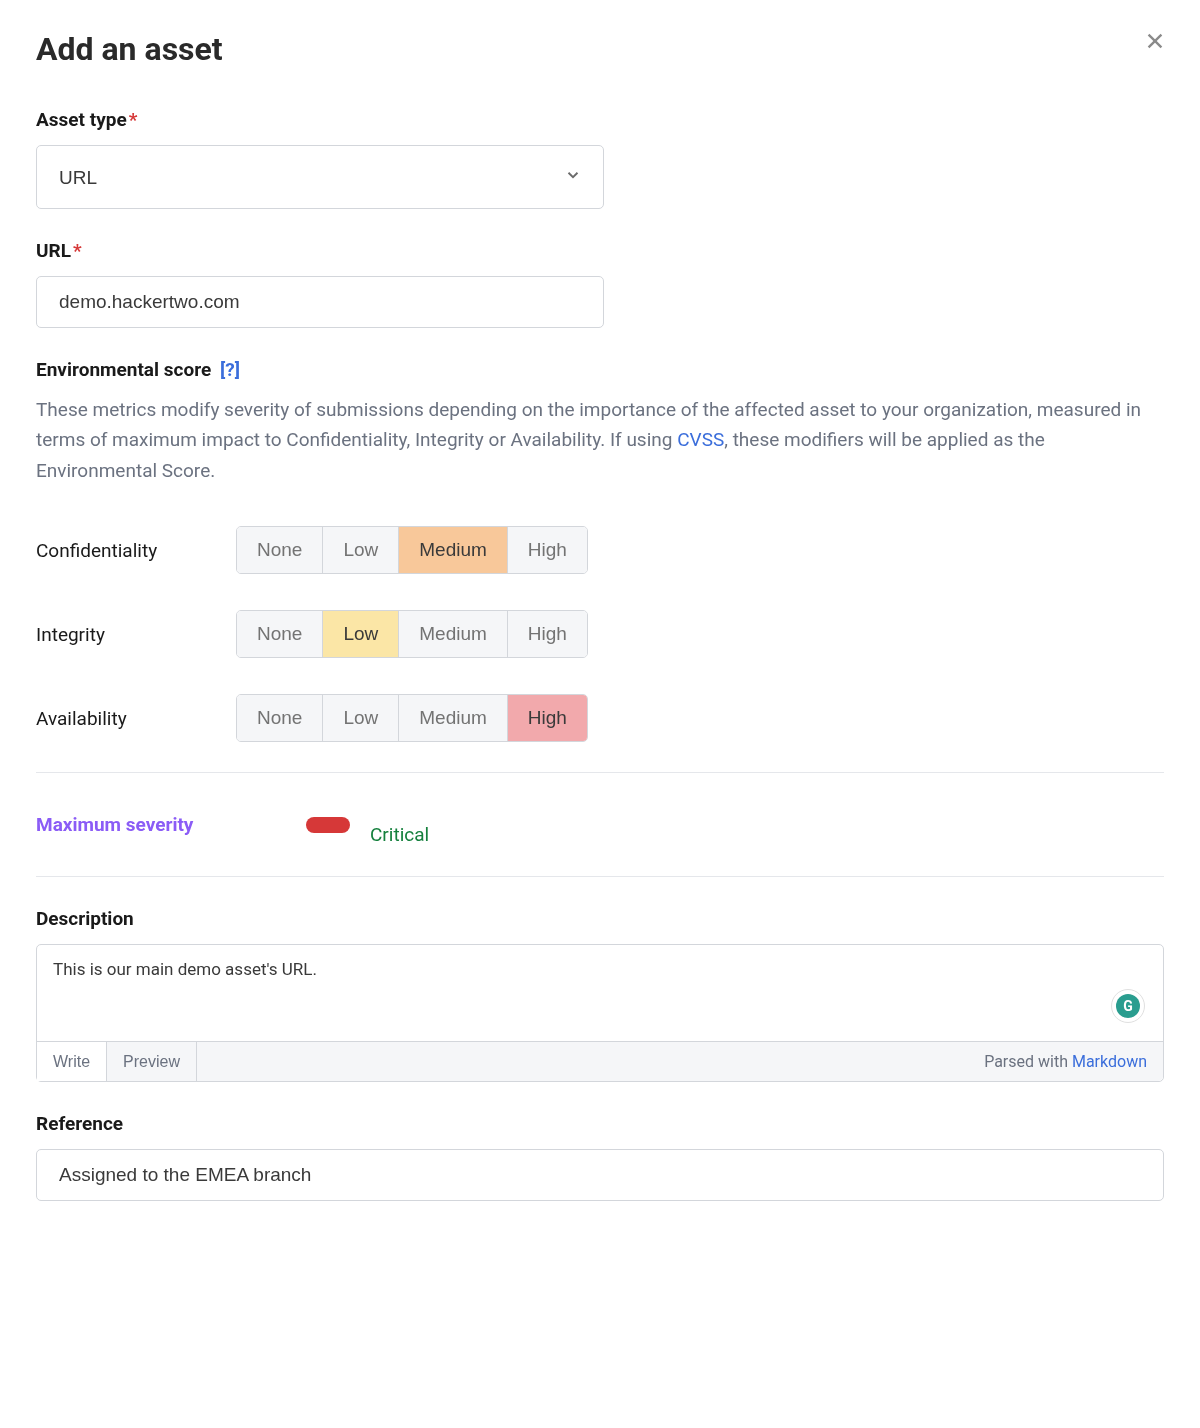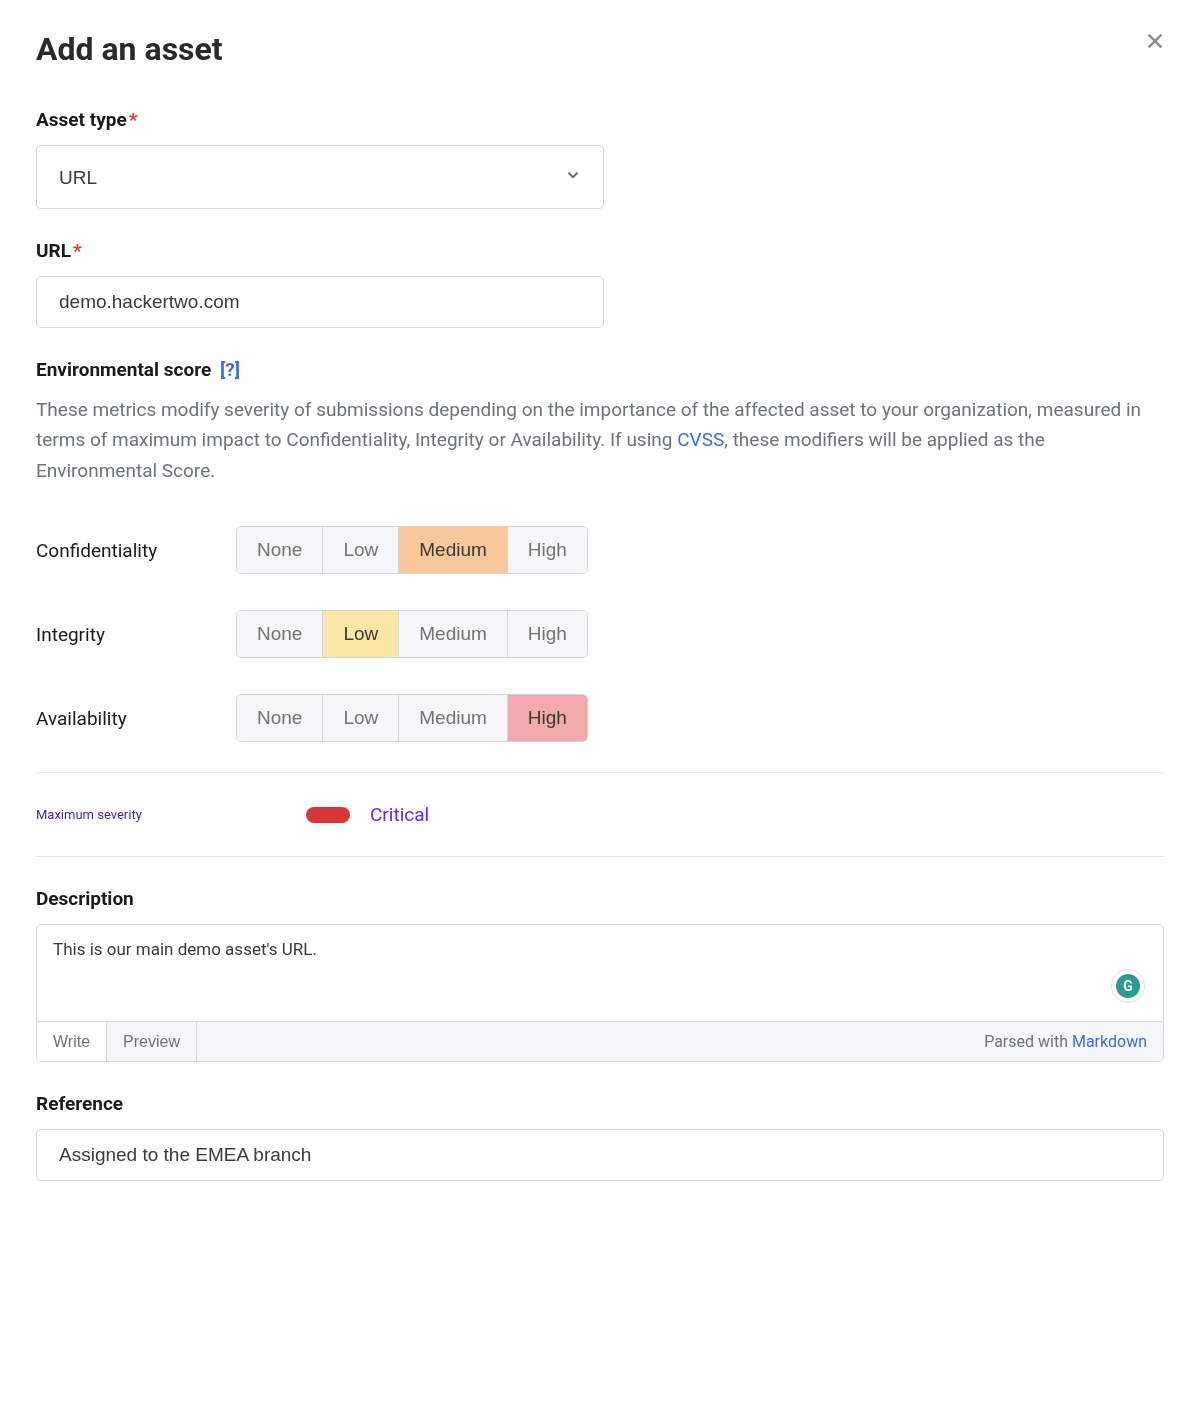--- a/index.html
+++ b/index.html
@@ -158,35 +158,36 @@
       border: none;
       border-top: 1px solid #e5e7eb;
       margin: 18px 0 30px 0;
     }
     .severity-row {
       display: flex;
       align-items: center;
       margin-bottom: 30px;
     }
     .severity-label {
-      font-size: 13px;
-      font-weight: 400;
-      color: #4c1d95;
+      font-size: 19px;
+      font-weight: 700;
+      color: #8b5cf6;
       width: 270px;
     }
     .severity-pill {
       width: 44px;
       height: 16px;
       background: #d63838;
       border-radius: 10px;
       margin-right: 20px;
     }
     .severity-value {
       font-size: 19px;
-      color: #6d28d9;
+      color: #15803d;
+      margin-top: 20px;
     }
     .desc-wrapper {
       border: 1px solid #d3d6db;
       border-radius: 5px;
       position: relative;
       margin-bottom: 30px;
     }
     .desc-textarea {
       width: 100%;
       border: none;

